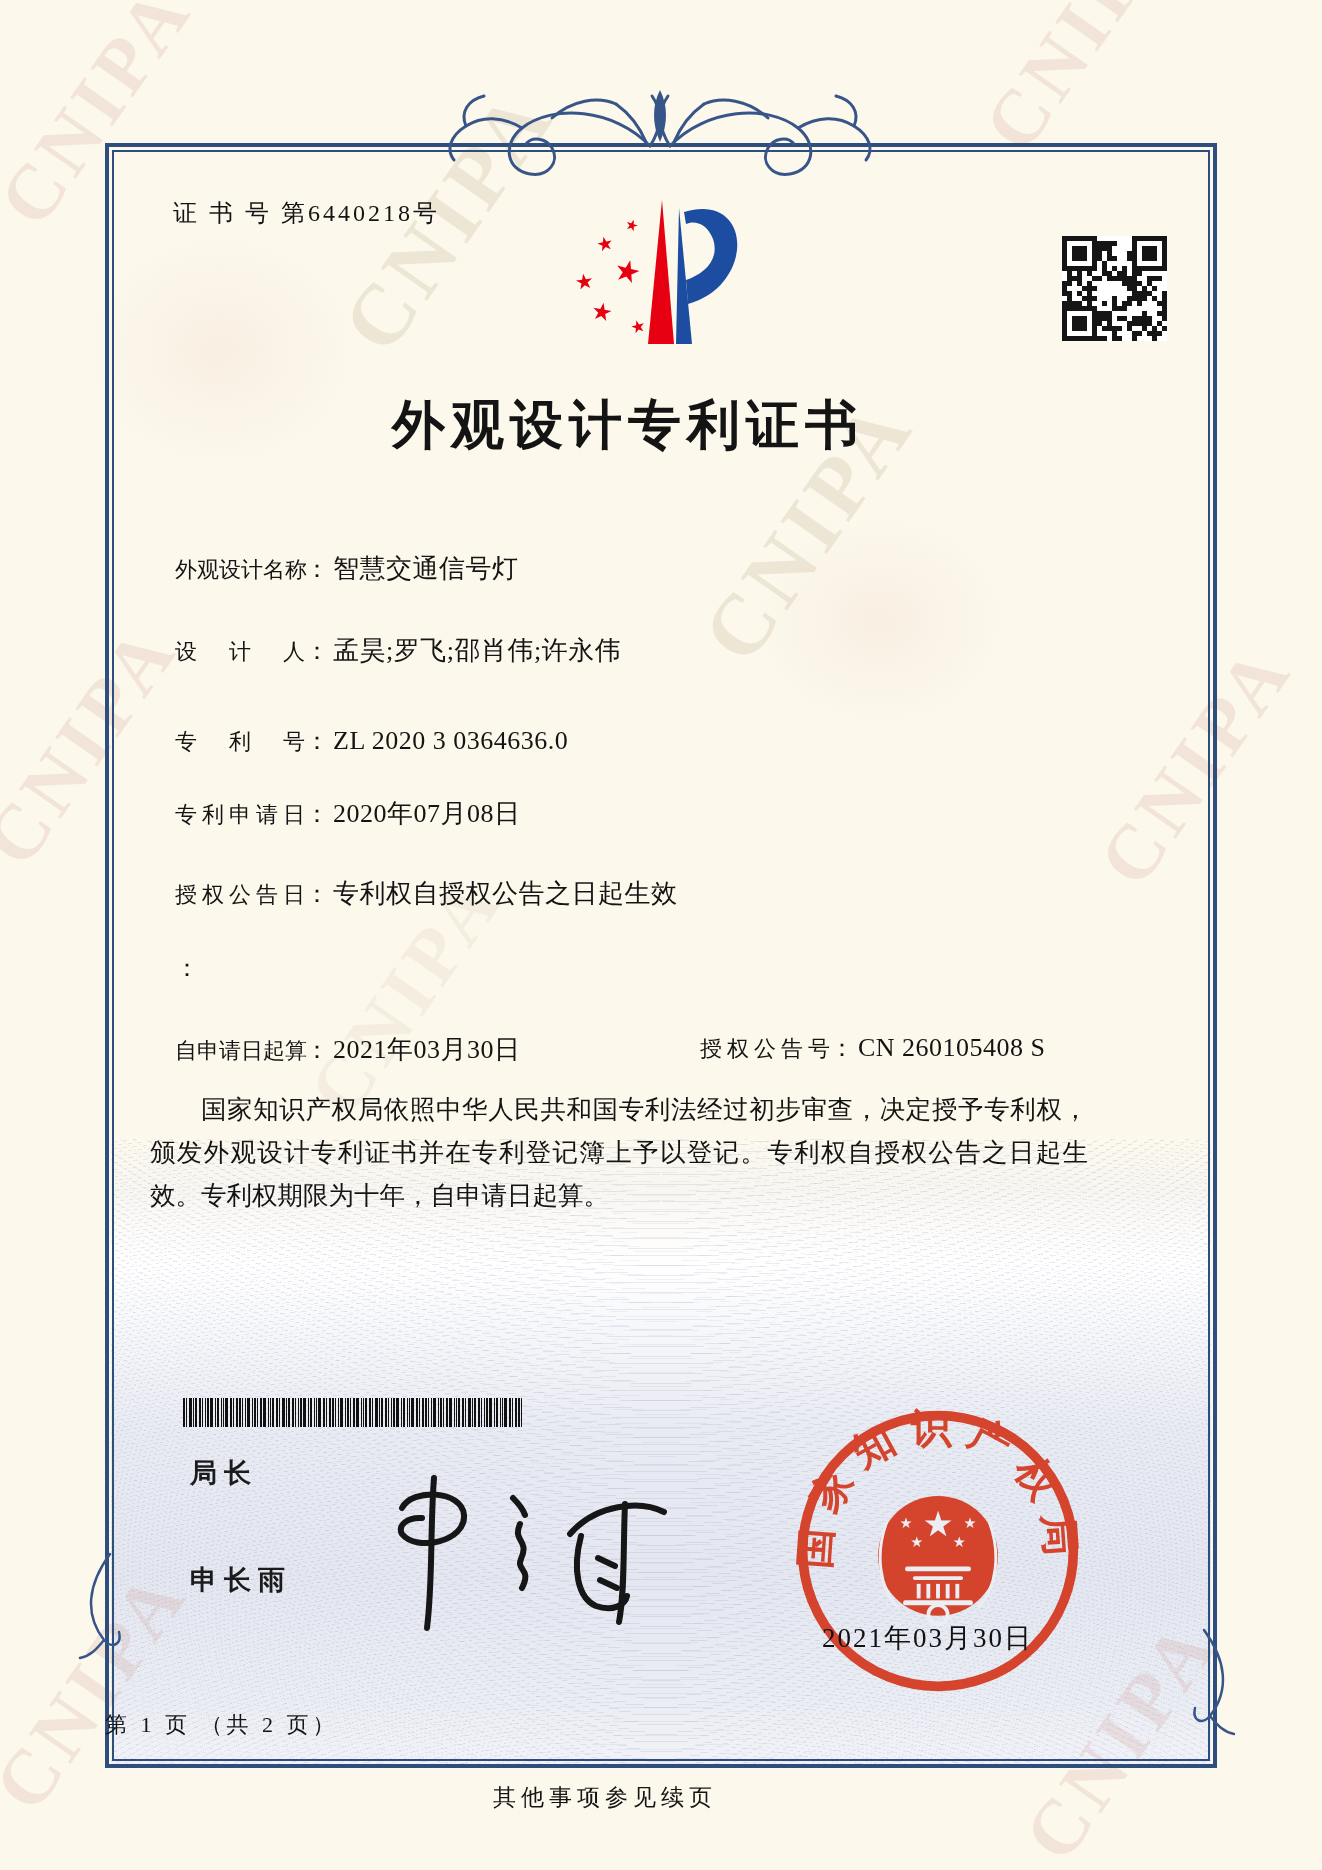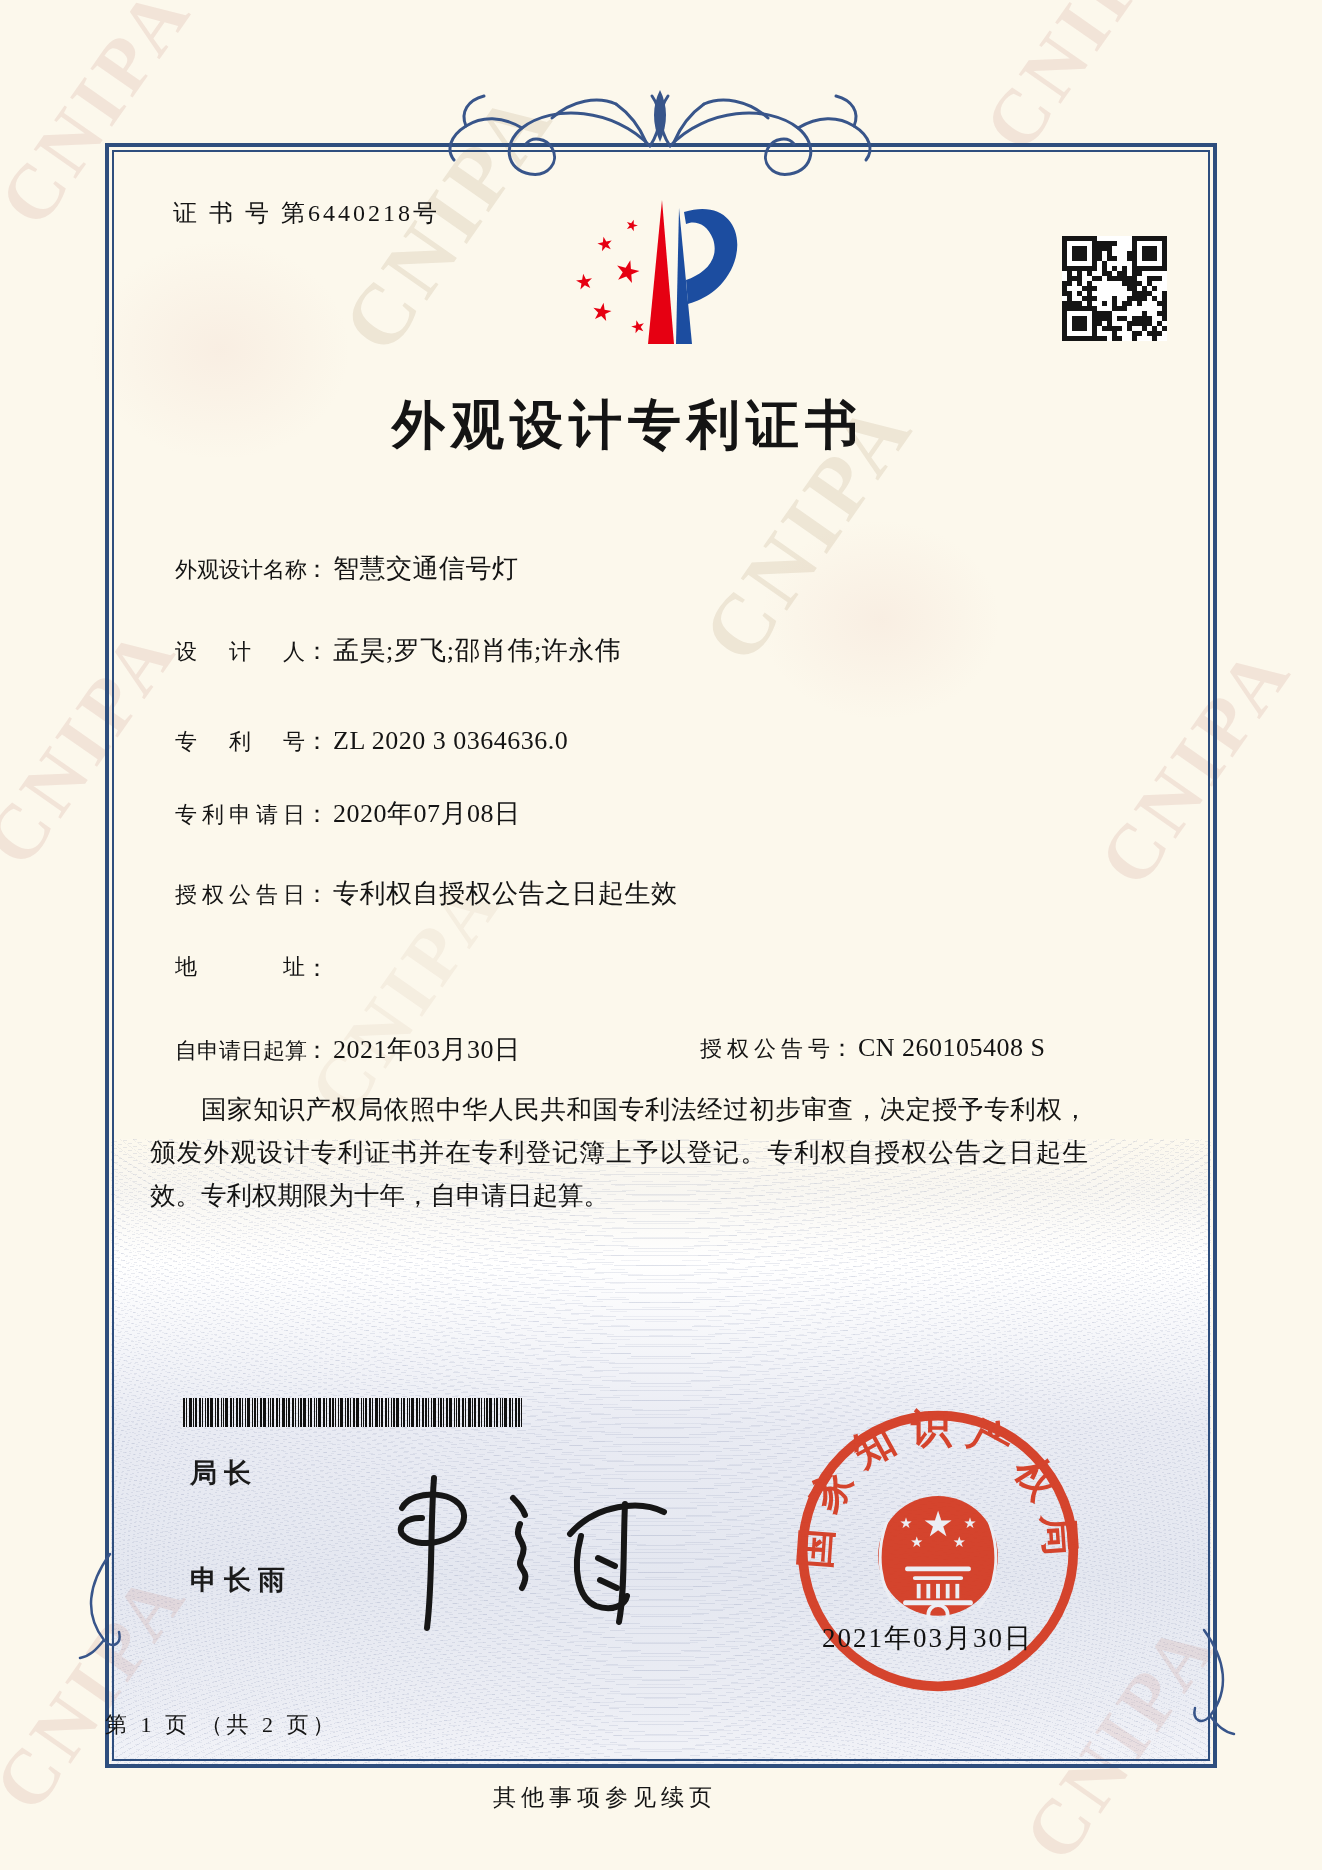--- a/index.html
+++ b/index.html
@@ -373,21 +373,20 @@
 <div class="row" style="top:725px">
   <span class="lbl">专利号</span><span class="colon">：</span><span class="val">ZL 2020 3 0364636.0</span>
 </div>
 <div class="row" style="top:796px">
   <span class="lbl">专利申请日</span><span class="colon">：</span><span class="val">2020年07月08日</span>
 </div>
 <div class="row" style="top:876px">
   <span class="lbl">授权公告日</span><span class="colon">：</span><span class="val">专利权自授权公告之日起生效</span>
 </div>
 <div class="row-addr">
-  <span class="lbl">地址</span>
     <span class="colon">：</span>
 </div>
 <div class="row" style="top:1032px">
   <span class="lbl">自申请日起算</span><span class="colon">：</span><span class="val">2021年03月30日</span>
 </div>
 <div class="row grant2" style="top:1032px">
   <span class="lbl">授权公告号</span><span class="colon">：</span><span class="val">CN 260105408 S</span>
 </div>
 
 <div class="body-text">

